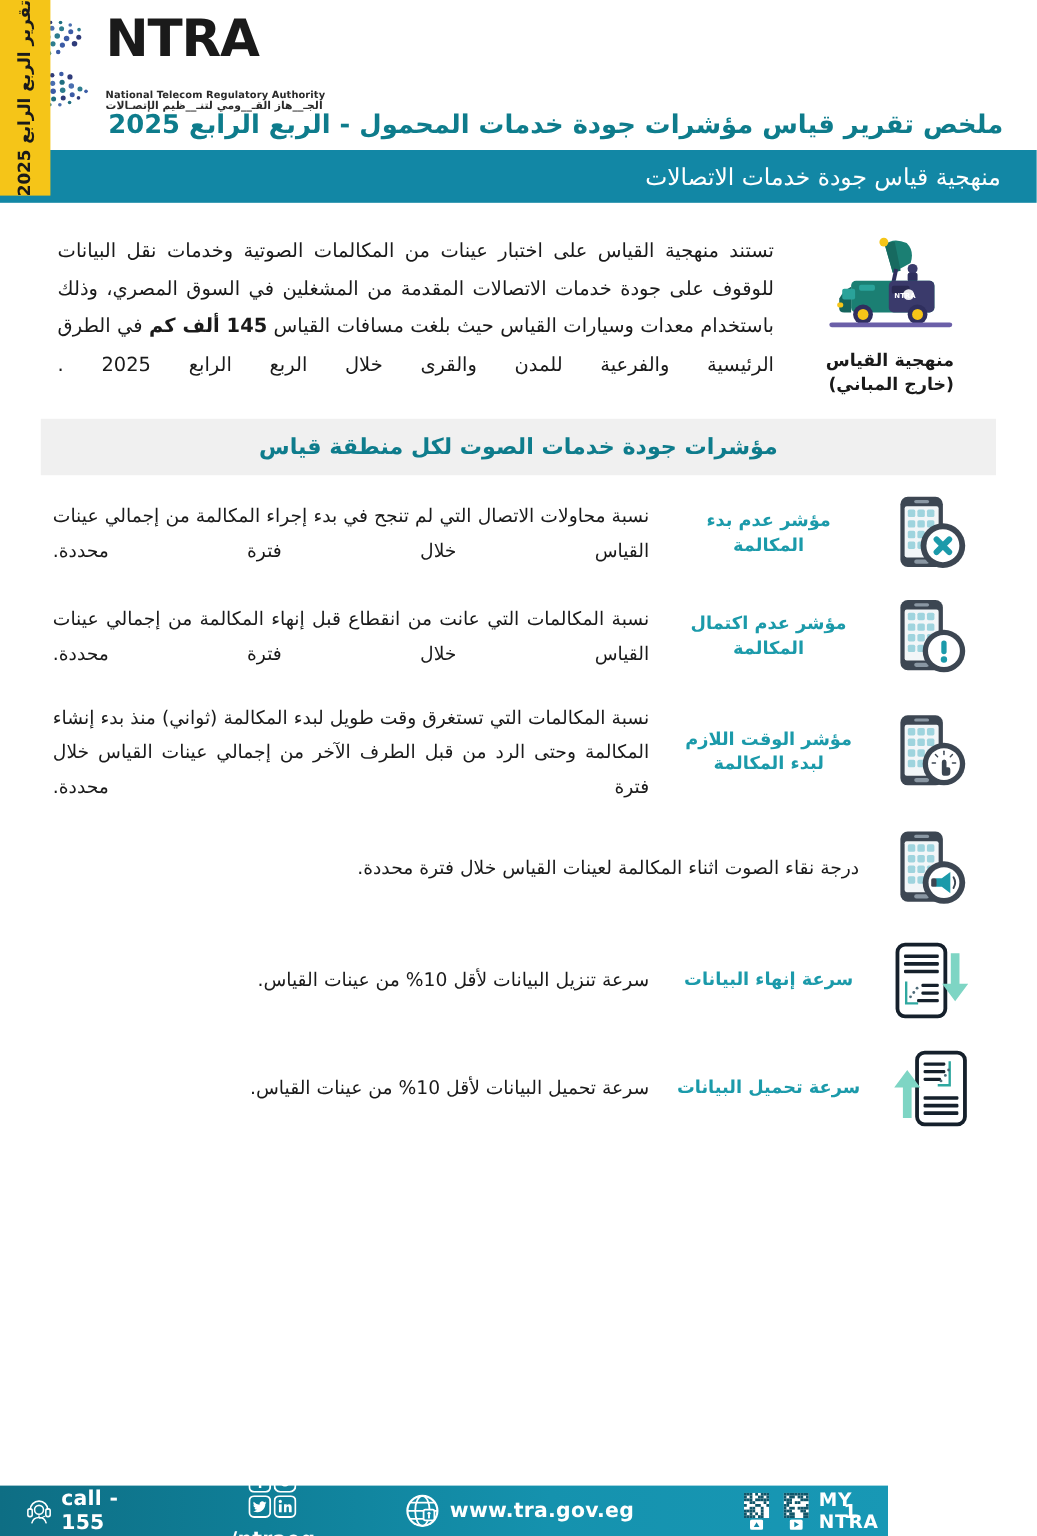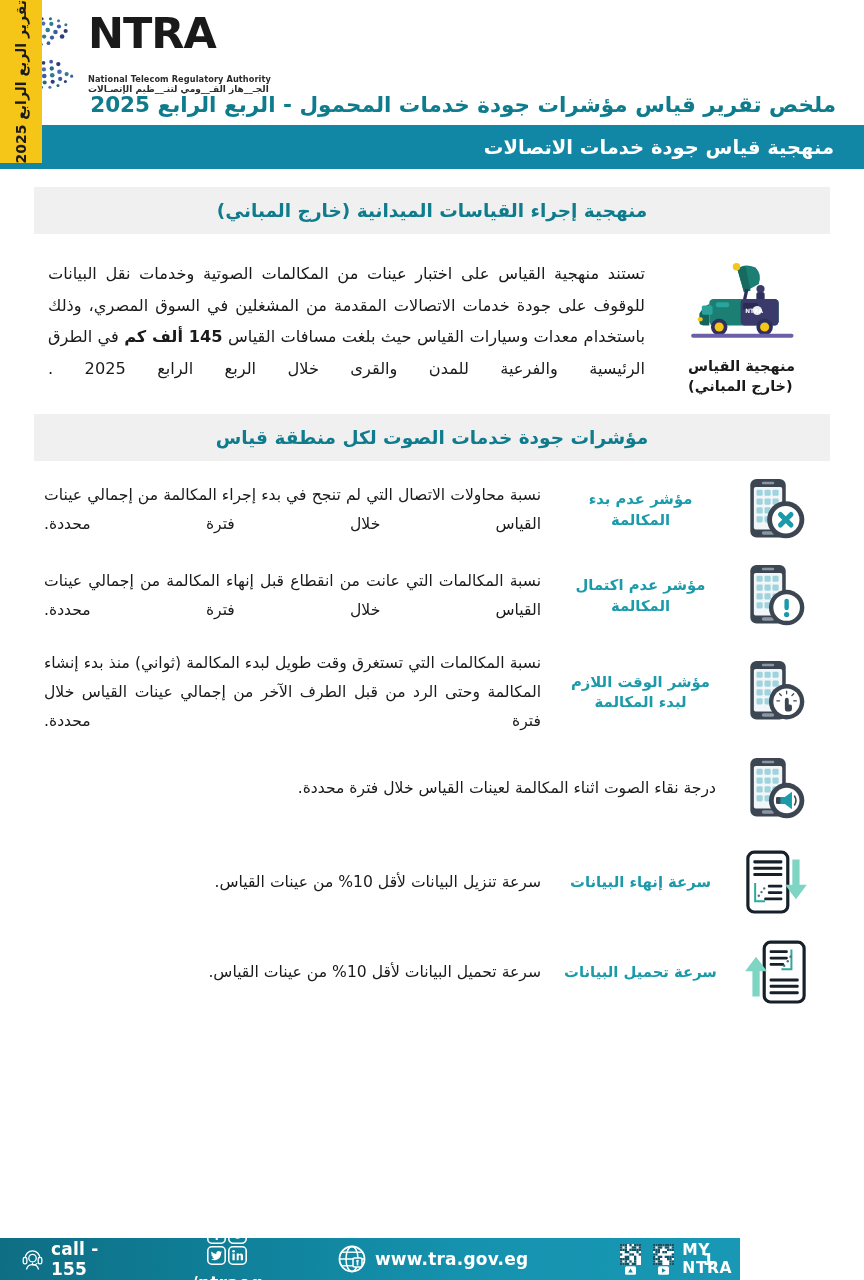--- a/index.html
+++ b/index.html
@@ -92,21 +92,21 @@
     background: #1287A5;
     display: flex;
     align-items: center;
     justify-content: flex-start;
     padding-right: 30px;
   }
 
   .teal-banner-text {
     color: #ffffff;
     font-size: 19.5px;
-    font-weight: bold;
+    font-weight: normal;
     letter-spacing: -0.2px;
   }
 
   
   .side-tab {
     position: absolute;
     top: 0;
     left: 0;
     width: 42px;
     height: 163px;
@@ -162,21 +162,21 @@
     display: flex;
     flex-direction: column;
     align-items: center;
     padding-top: 4px;
   }
 
   .van-svg { width: 125px; height: 95px; }
 
   .method-icon-caption {
     margin-top: 6px;
-    text-align: left;
+    text-align: right;
     font-size: 14.5px;
     font-weight: bold;
     color: #1a1a1a;
     line-height: 1.35;
   }
 
   .method-text {
     flex: 1;
     font-size: 16.2px;
     line-height: 1.95;
@@ -384,23 +384,20 @@
   <div class="teal-banner">
     <div class="teal-banner-text">منهجية قياس جودة خدمات الاتصالات</div>
   </div>
 
   <div class="side-tab">
     <div class="side-tab-text">تقرير الربع الرابع 2025</div>
   </div>
 
   <div class="content">
 
-    <div class="section-bar">
-      <span class="section-bar-text">منهجية إجراء القياسات الميدانية (خارج المباني)</span>
-    </div>
 
     <div class="methodology">
       <div class="method-icon-col">
         <svg class="van-svg" viewBox="0 0 150 115">
 
           <g>
             <path d="M78 44 L70 16 Q78 8 92 14 Q100 22 96 34 Z" fill="#1B7F73"></path>
             <path d="M78 44 L70 16 Q74 12 80 13 L86 42 Z" fill="#176A60"></path>
             <rect x="78" y="40" width="4" height="14" fill="#2F2F5E" transform="rotate(12 80 47)"></rect>
             <circle cx="69" cy="13" r="4.5" fill="#F5C518"></circle>

